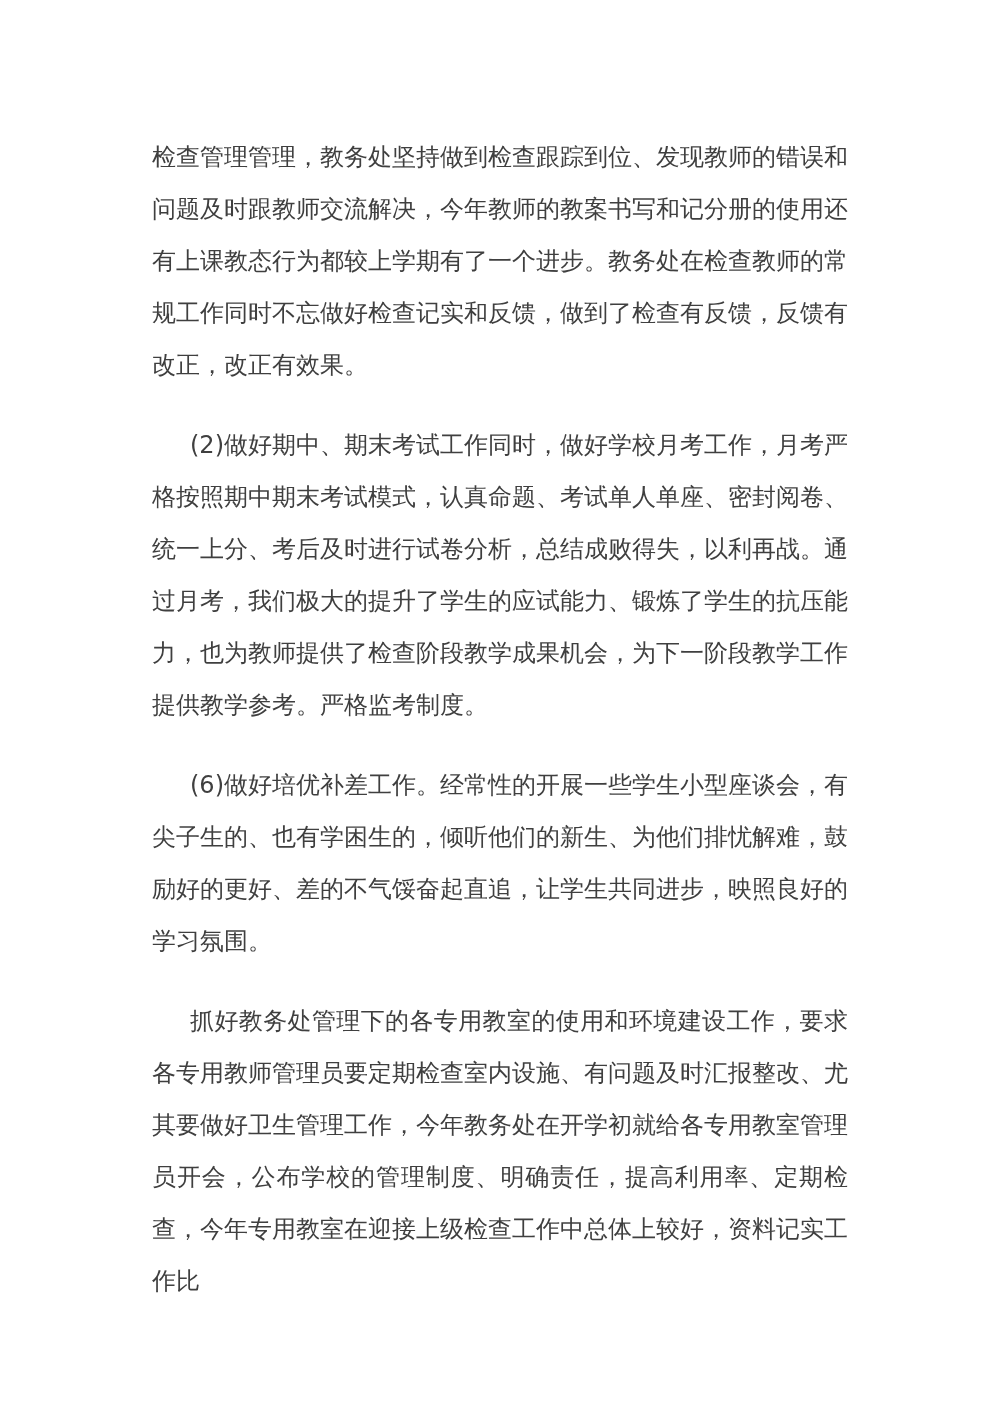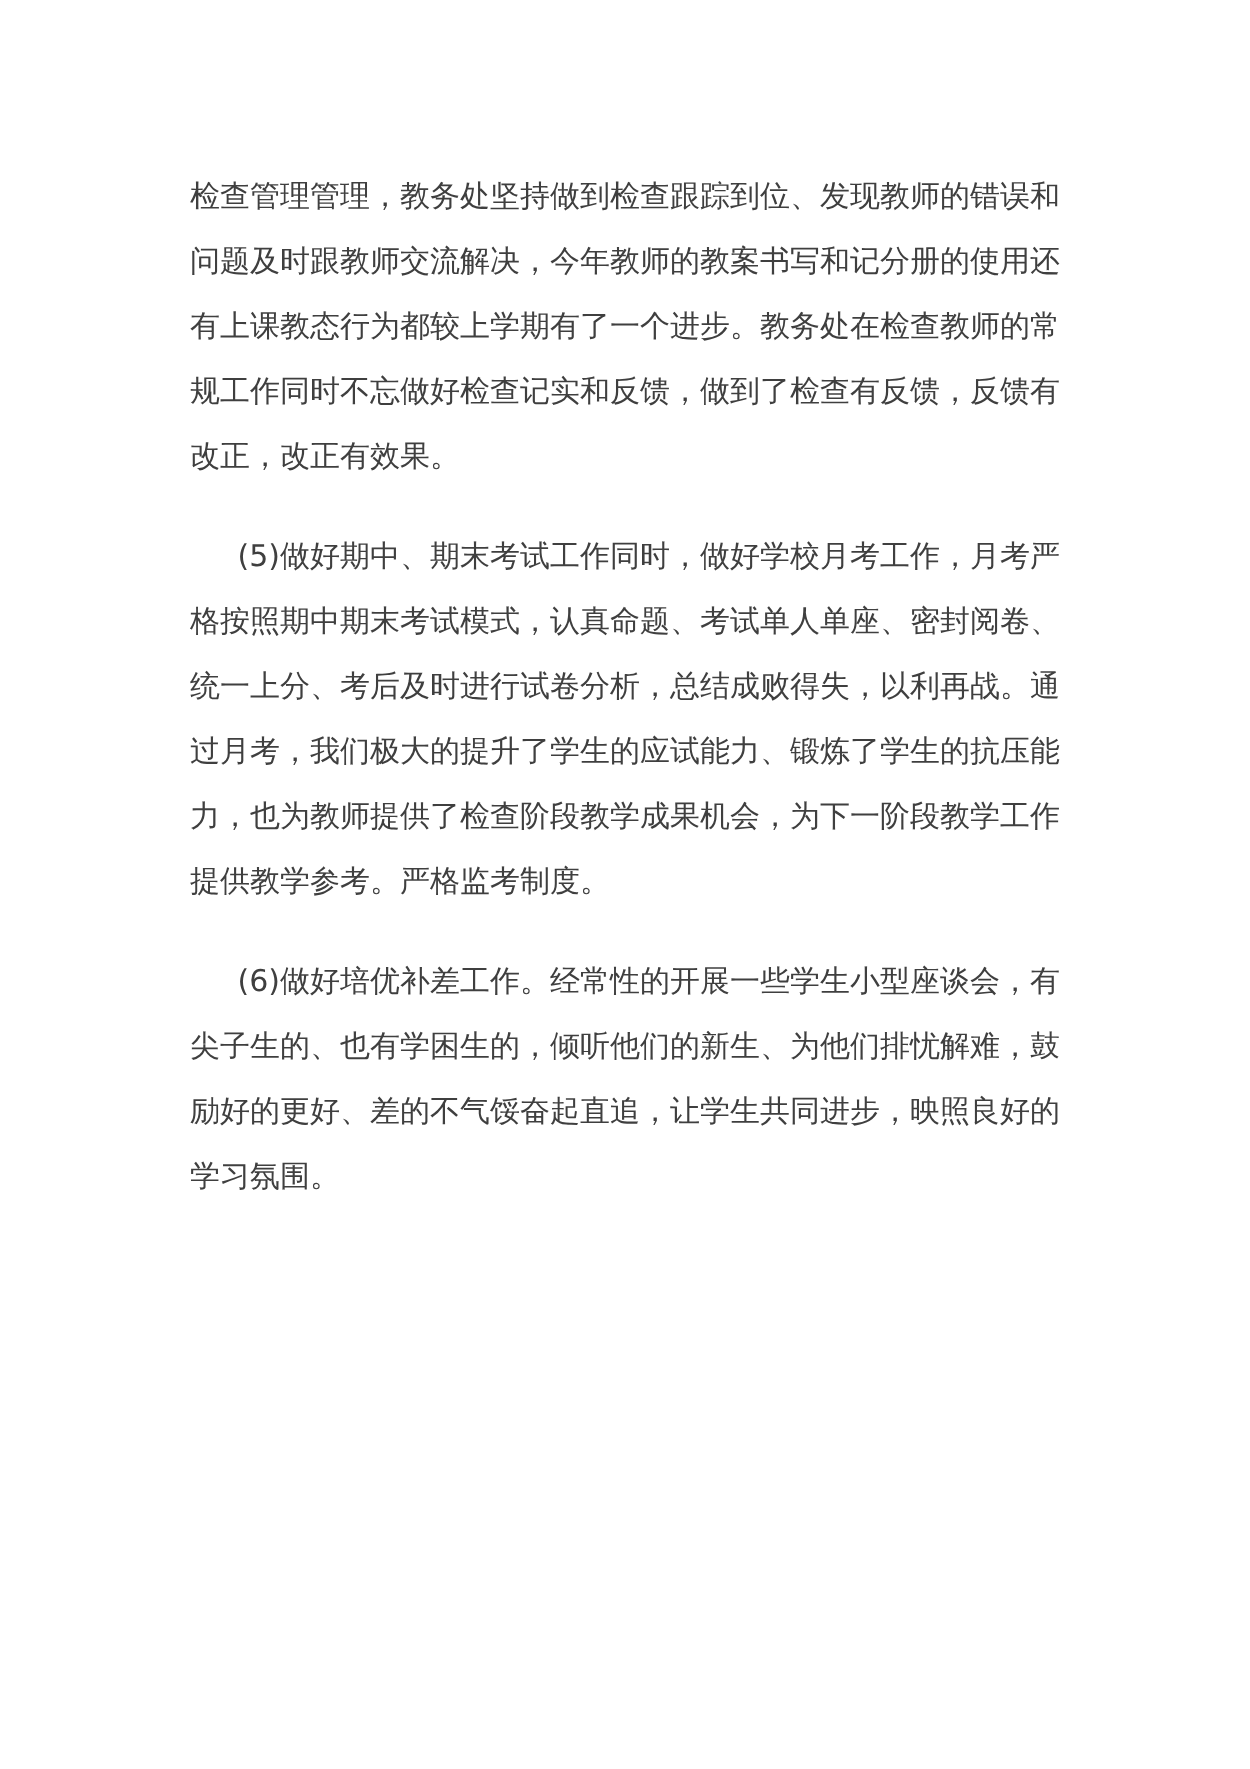--- a/index.html
+++ b/index.html
@@ -44,16 +44,17 @@
   .doc-body p.para.indent {
     text-indent: 38px;
   }
 </style>
 </head>
 <body style="background: rgb(255, 255, 255);">
 
 <div class="page">
   <div class="doc-body" style="color: rgb(63, 63, 63);">
       <p class="para">检查管理管理，教务处坚持做到检查跟踪到位、发现教师的错误和问题及时跟教师交流解决，今年教师的教案书写和记分册的使用还有上课教态行为都较上学期有了一个进步。教务处在检查教师的常规工作同时不忘做好检查记实和反馈，做到了检查有反馈，反馈有改正，改正有效果。</p>
-      <p class="para indent">(5)做好期中、期末考试工作同时，做好学校月考工作，月考严格按照期中期末考试模式，认真命题、考试单人单座、密封阅卷、统一上分、考后及时进行试卷分析，总结成败得失，以利再战。通过月考，我们极大的提升了学生的应试能力、锻炼了学生的抗压能力，也为教师提供了检查阶段教学成果机会，为下一阶段教学工作提供教学参考。严格监考制度。</p>
+      <p class="para indent">(2)做好期中、期末考试工作同时，做好学校月考工作，月考严格按照期中期末考试模式，认真命题、考试单人单座、密封阅卷、统一上分、考后及时进行试卷分析，总结成败得失，以利再战。通过月考，我们极大的提升了学生的应试能力、锻炼了学生的抗压能力，也为教师提供了检查阶段教学成果机会，为下一阶段教学工作提供教学参考。严格监考制度。</p>
       <p class="para indent">(6)做好培优补差工作。经常性的开展一些学生小型座谈会，有尖子生的、也有学困生的，倾听他们的新生、为他们排忧解难，鼓励好的更好、差的不气馁奋起直追，让学生共同进步，映照良好的学习氛围。</p>
+      <p class="para indent">抓好教务处管理下的各专用教室的使用和环境建设工作，要求各专用教师管理员要定期检查室内设施、有问题及时汇报整改、尤其要做好卫生管理工作，今年教务处在开学初就给各专用教室管理员开会，公布学校的管理制度、明确责任，提高利用率、定期检查，今年专用教室在迎接上级检查工作中总体上较好，资料记实工作比</p>
     </div>
 </div>
 
 </body></html>

